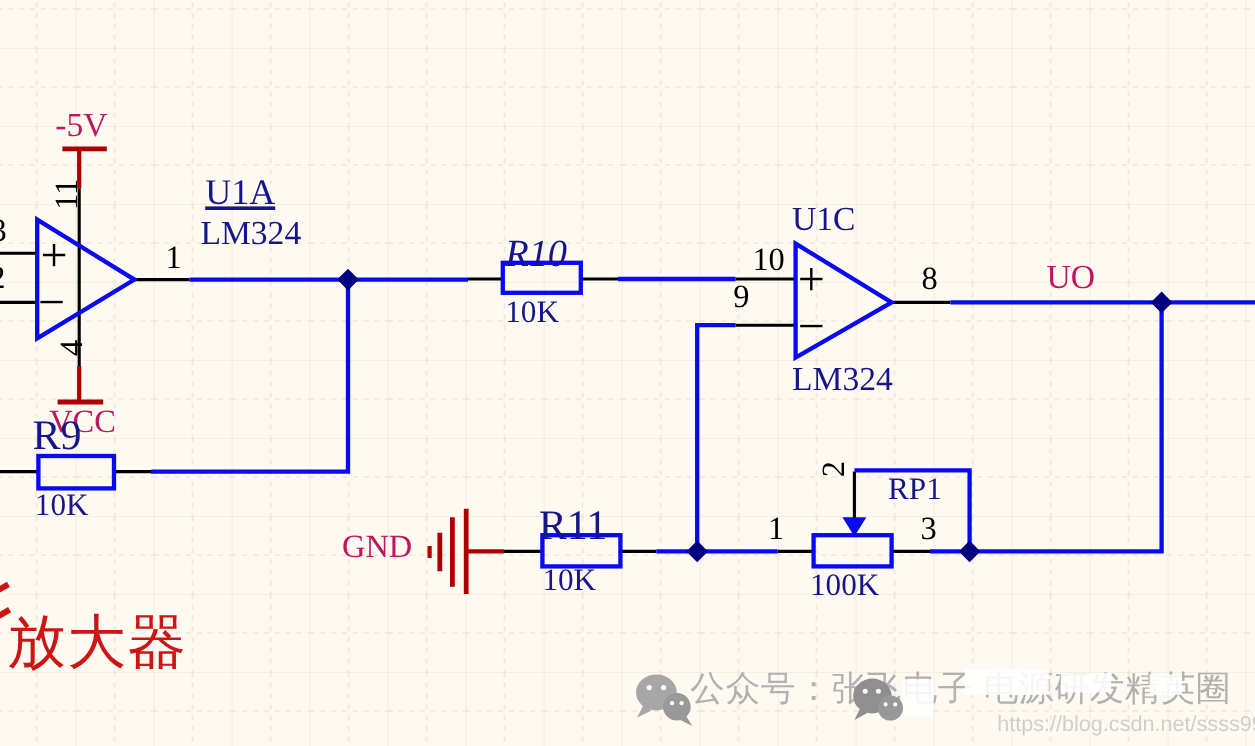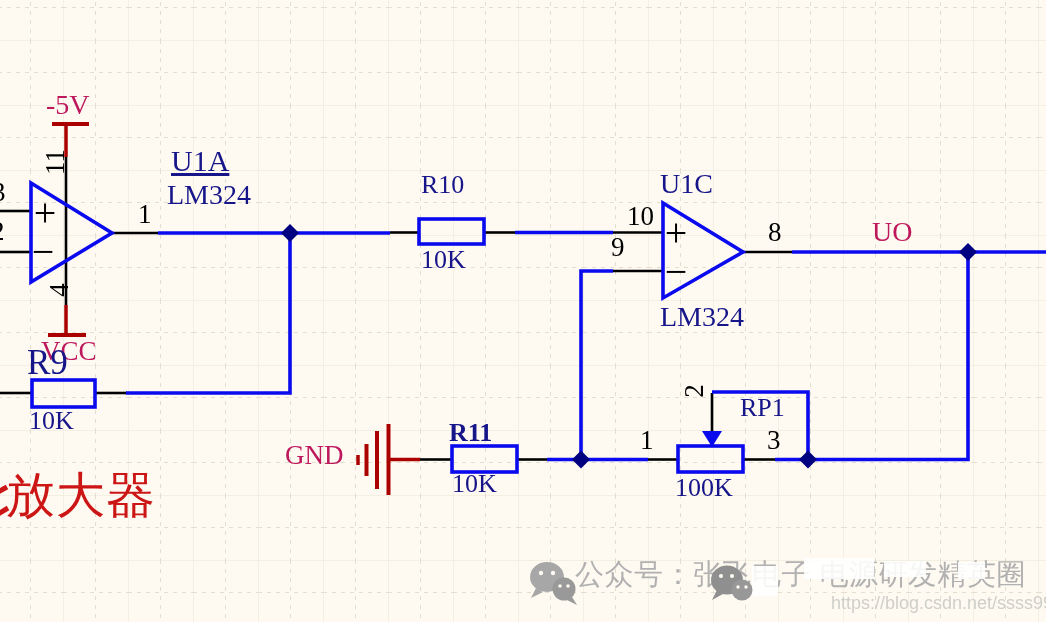--- a/index.html
+++ b/index.html
@@ -10,21 +10,21 @@
   }
   #stage svg.layer{position:absolute;left:0;top:0;}
   .lbl{position:absolute;line-height:1;white-space:pre;}
   .navy{color:#16168a;}
   .red{color:#be185d;}
   .pin{font-size:27px;color:#000;}
   .ref{font-size:27px;}
   .sign{display:flex;align-items:center;justify-content:center;
         font-size:40px;color:#000;font-weight:400;}
   .rot{transform:rotate(-90deg);transform-origin:center center;text-align:center;}
-  .note{color:#cc1515;}
+  .note{color:#cc1515;margin-top:40px;}
   .wm{font-family:"Liberation Sans","DejaVu Sans",sans-serif;color:#b1b1b1;}
   .patch{position:absolute;background:rgba(255,255,255,.88);}
   .z1{z-index:1}.z2{z-index:2}.z3{z-index:3}.z5{z-index:5}
 </style>
 </head>
 <body>
 
 <div id="stage">
 
   <svg class="layer" width="1046" height="622" viewBox="0 0 1046 622">
@@ -118,23 +118,23 @@
   <div class="lbl pin" style="left:138px;top:201px;">1</div>
   <div class="lbl pin rot" style="left:35px;top:151px;width:36px;height:22px;">11</div>
   <div class="lbl pin rot" style="left:39px;top:279px;width:36px;height:22px;">4</div>
   <div class="lbl pin" style="left:-8px;top:179px;">3</div>
   <div class="lbl pin" style="left:-9px;top:218px;">2</div>
   <div class="lbl sign" style="left:30px;top:198px;width:30px;height:30px;">+</div>
   <div class="lbl sign" style="left:28px;top:238px;width:30px;height:28px;">−</div>
 
   <div class="lbl navy" style="left:27px;top:345px;font-size:35px;">R9</div>
   <div class="lbl navy" style="left:29px;top:408px;font-size:26px;">10K</div>
-  <div class="lbl navy" style="left:421px;top:172px;font-size:26px;">R10</div>
+  <div class="lbl navy" style="left:421px;top:195px;font-size:32px;font-style:italic;">R10</div>
   <div class="lbl navy" style="left:421px;top:247px;font-size:26px;">10K</div>
-  <div class="lbl navy" style="left:449px;top:420px;font-size:26px;font-weight:bold;">R11</div>
+  <div class="lbl navy" style="left:449px;top:420px;font-size:35px;">R11</div>
   <div class="lbl navy" style="left:452px;top:471px;font-size:26px;">10K</div>
   <div class="lbl navy" style="left:740px;top:395px;font-size:26px;">RP1</div>
   <div class="lbl navy" style="left:675px;top:475px;font-size:26px;">100K</div>
   <div class="lbl pin" style="left:640px;top:427px;">1</div>
   <div class="lbl pin rot" style="left:674px;top:380px;width:36px;height:22px;">2</div>
   <div class="lbl pin" style="left:767px;top:427px;">3</div>
 
   <div class="lbl navy ref" style="left:660px;top:170px;font-size:28px;">U1C</div>
   <div class="lbl navy ref" style="left:660px;top:303px;font-size:28px;">LM324</div>
   <div class="lbl pin" style="left:608px;top:203px;margin-left:19px;">10</div>

